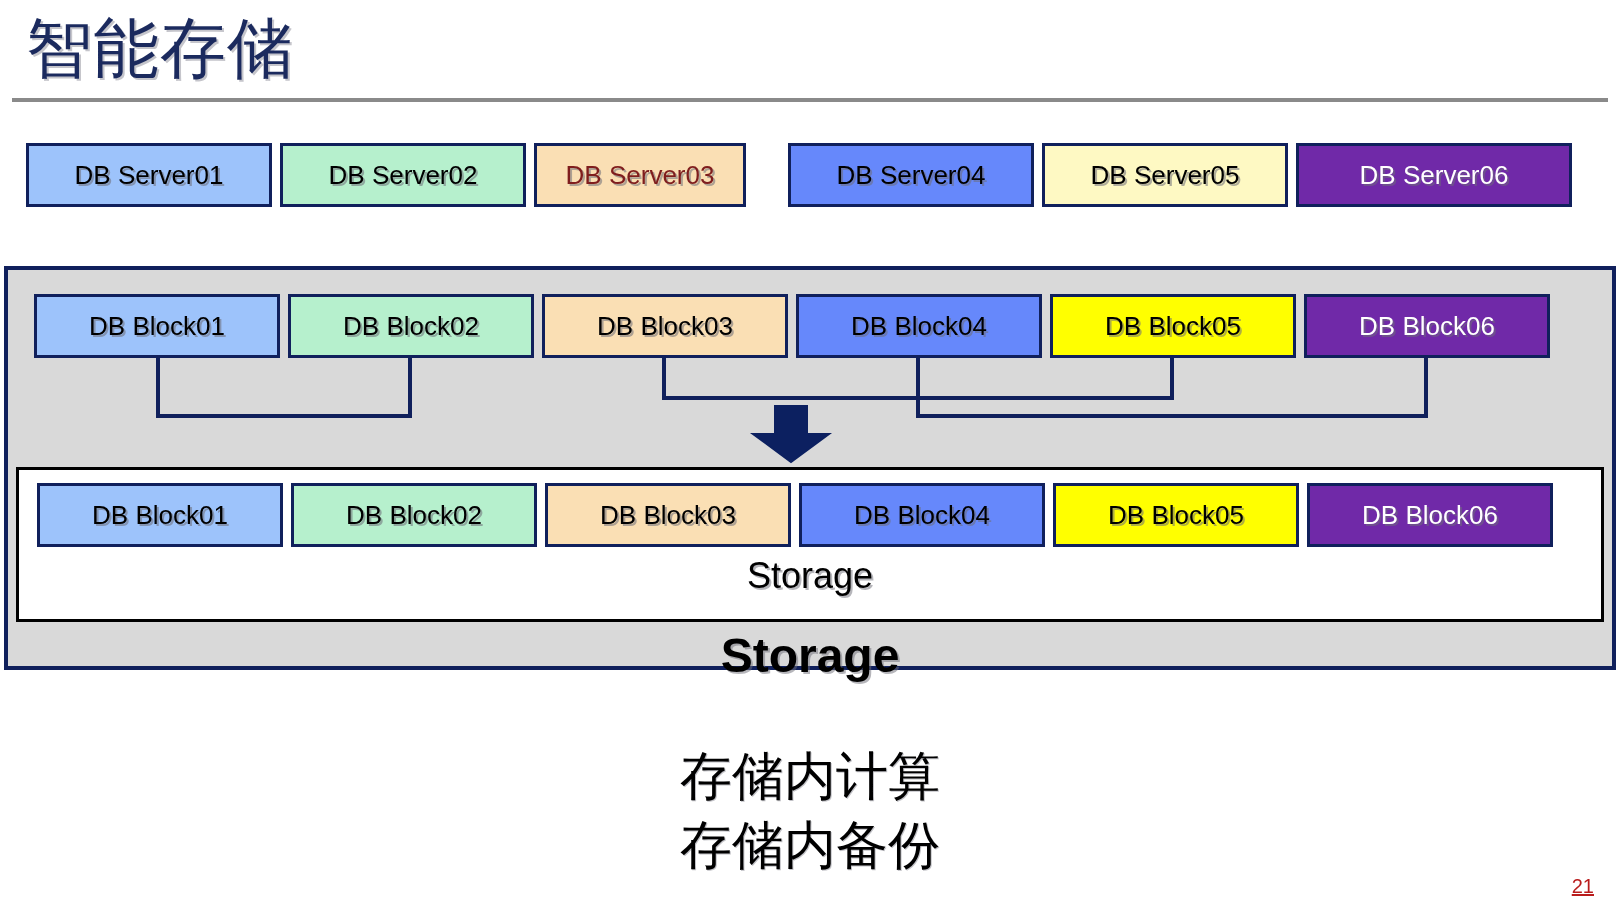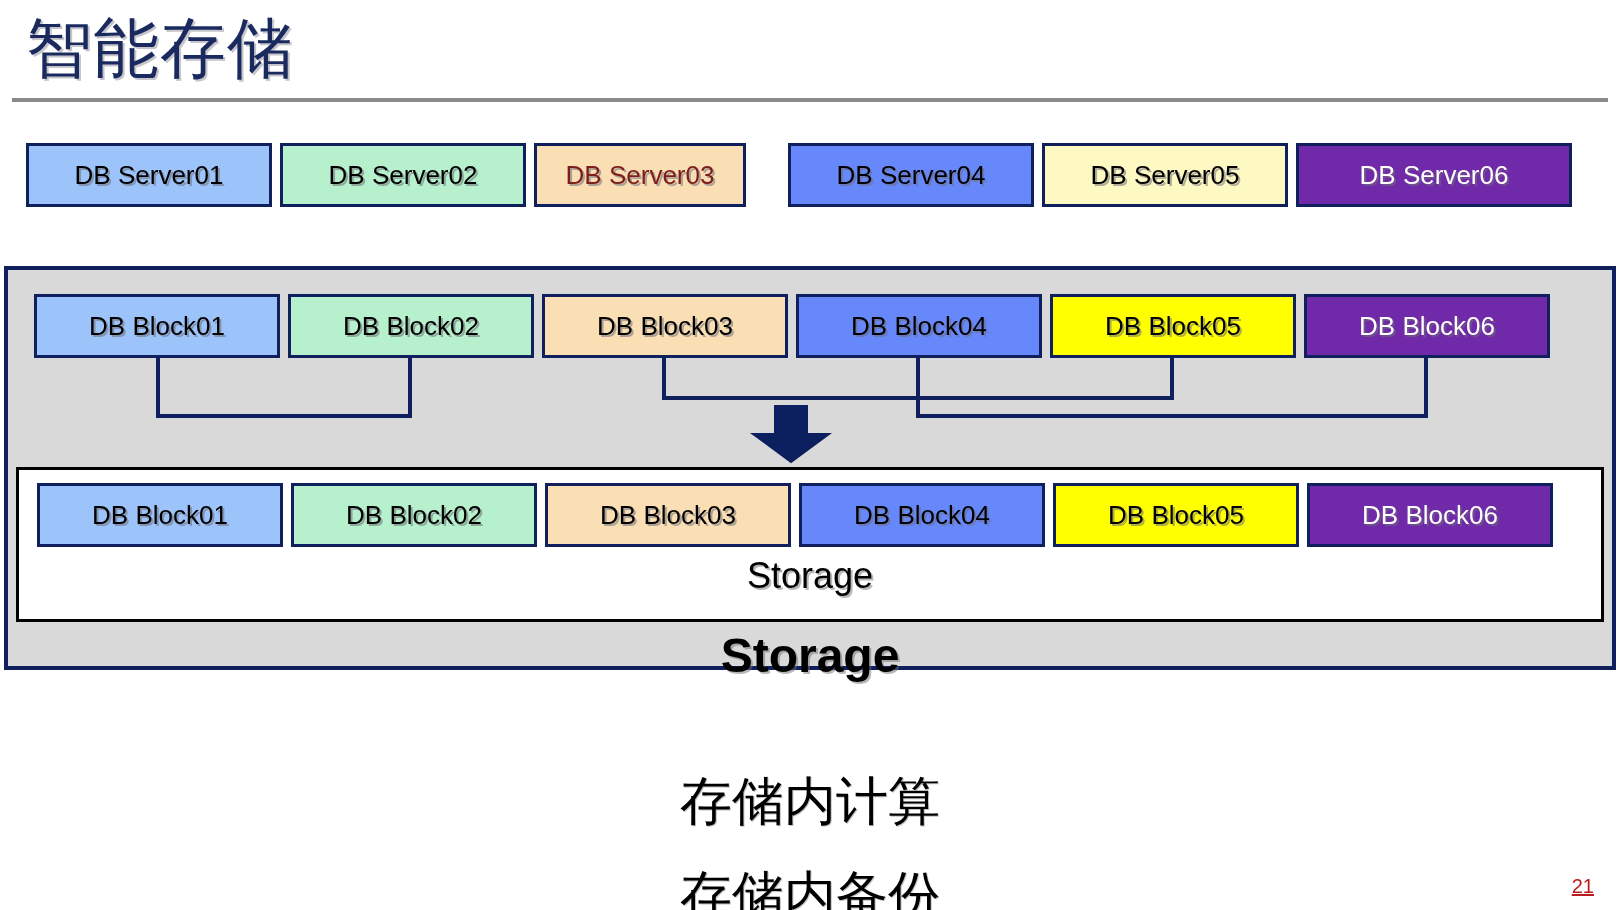--- a/index.html
+++ b/index.html
@@ -142,21 +142,21 @@
   #caption {
     position: absolute;
     left: 0;
     top: 742px;
     width: 1620px;
     text-align: center;
     font-size: 52px;
     line-height: 1.33;
     color: #000000;
   }
-  #caption div { text-shadow: 1px 1px 0 rgba(120,120,130,0.45); margin-top: 25px; }
+  #caption div { text-shadow: 1px 1px 0 rgba(120,120,130,0.45); }
 
   
   #page-number {
     position: absolute;
     right: 26px;
     bottom: 12px;
     font-size: 20px;
     color: #b91c1c;
     text-decoration: underline;
   }

